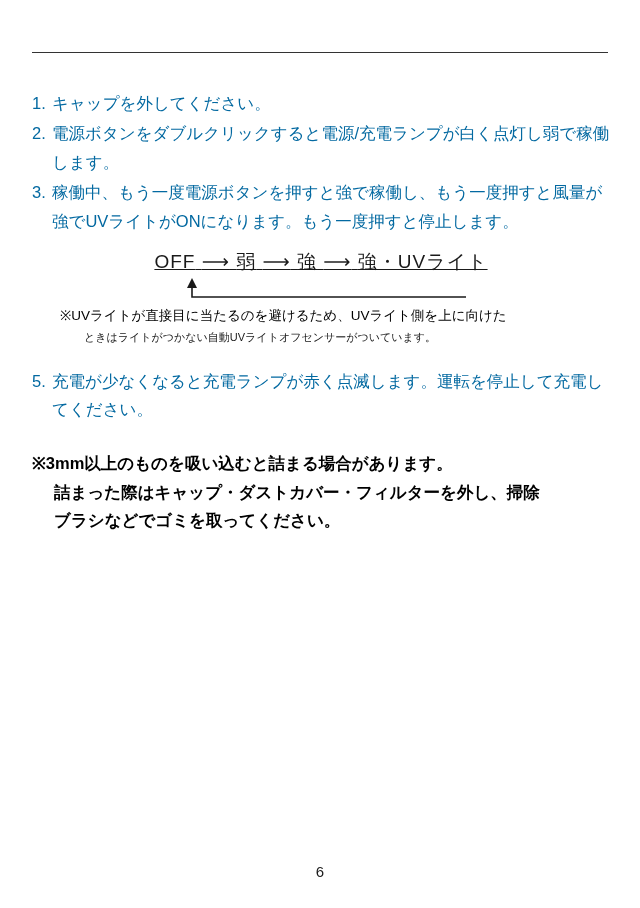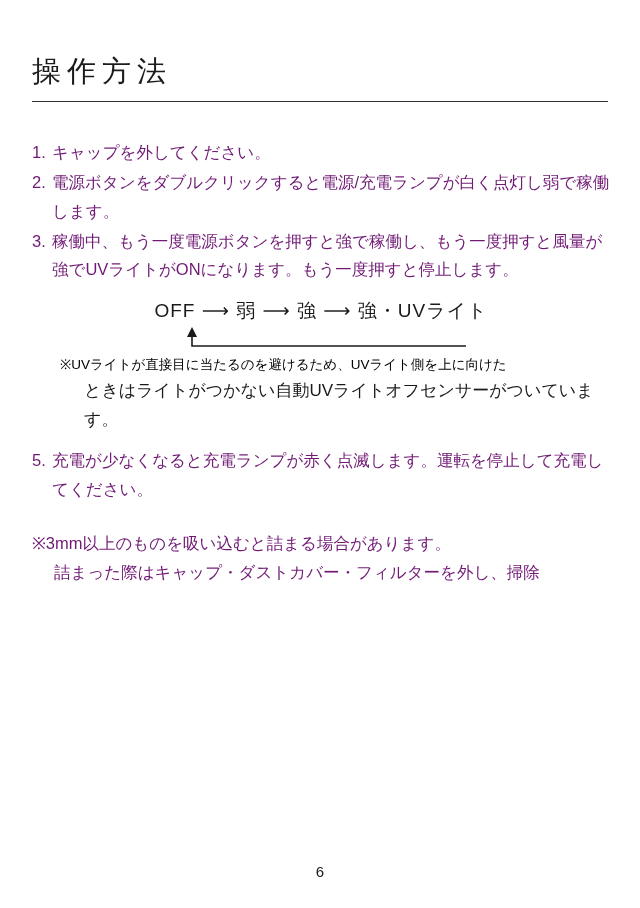--- a/index.html
+++ b/index.html
@@ -35,84 +35,85 @@
     border-top: 1.5px solid #333333;
     height: 0;
   }
   .body-block {
     margin-top: 36px;
     padding-left: 2px;
   }
   .step {
     font-size: 16.5px;
     line-height: 1.72;
-    color: #701a75;
+    color: #0369a1;
     margin: 0 0 2px 0;
     text-indent: 0;
     padding-left: 20px;
   }
   .step .num {
     display: inline-block;
     width: 20px;
     margin-left: -20px;
   }
   .flow {
     text-align: center;
     font-size: 19px;
     letter-spacing: 1px;
     margin: 14px 0 0 0;
     color: #1a1a1a;
     position: relative;
+    text-decoration: underline;
   }
   .loop-svg {
     display: block;
     margin: 2px auto 0 auto;
   }
   .note {
     font-size: 13.5px;
     line-height: 1.7;
     color: #000000;
     margin: 2px 0 0 0;
     padding-left: 28px;
   }
   .note2 {
-    font-size: 17px;
+    font-size: 11px;
     line-height: 1.7;
     color: #1a1a1a;
-    margin: 0 0 12px 0;
+    margin: 0 0 20px 0;
     padding-left: 52px;
   }
   .gap {
     height: 24px;
   }
   .footnote {
     font-size: 16.5px;
     line-height: 1.72;
-    color: #701a75;
+    color: #000000;
     margin: 0;
+    font-weight: bold;
   }
   .footnote.indent {
     padding-left: 22px;
   }
   .page-number {
     position: absolute;
     bottom: 28px;
     left: 0;
     width: 100%;
     text-align: center;
     font-size: 15px;
     color: #1a1a1a;
   }
 </style>
 </head>
 <body>
 
 <div class="page">
 
-  <h1 class="page-title">操作方法</h1>
   <hr class="title-rule">
 
   <div class="body-block">
 
     <p class="step"><span class="num">1.</span><span>キャップを外してください。</span></p>
 
     <p class="step"><span class="num">2.</span><span>電源ボタンをダブルクリックすると電源/充電ランプが白く点灯し弱で稼働します。</span></p>
 
     <p class="step"><span class="num">3.</span><span>稼働中、もう一度電源ボタンを押すと強で稼働し、もう一度押すと風量が強でUVライトがONになります。もう一度押すと停止します。</span></p>
 
@@ -134,18 +135,19 @@
     <p class="note">※UVライトが直接目に当たるのを避けるため、UVライト側を上に向けた</p>
     <p class="note2">ときはライトがつかない自動UVライトオフセンサーがついています。</p>
 
 
     <p class="step"><span class="num">5.</span><span>充電が少なくなると充電ランプが赤く点滅します。運転を停止して充電してください。</span></p>
 
     <div class="gap"></div>
 
     <p class="footnote">※3mm以上のものを吸い込むと詰まる場合があります。</p>
     <p class="footnote indent">詰まった際はキャップ・ダストカバー・フィルターを外し、掃除</p>
+    <p class="footnote indent">ブラシなどでゴミを取ってください。</p>
 
   </div>
 
   <div class="page-number">6</div>
 
 </div>
 
 </body></html>

